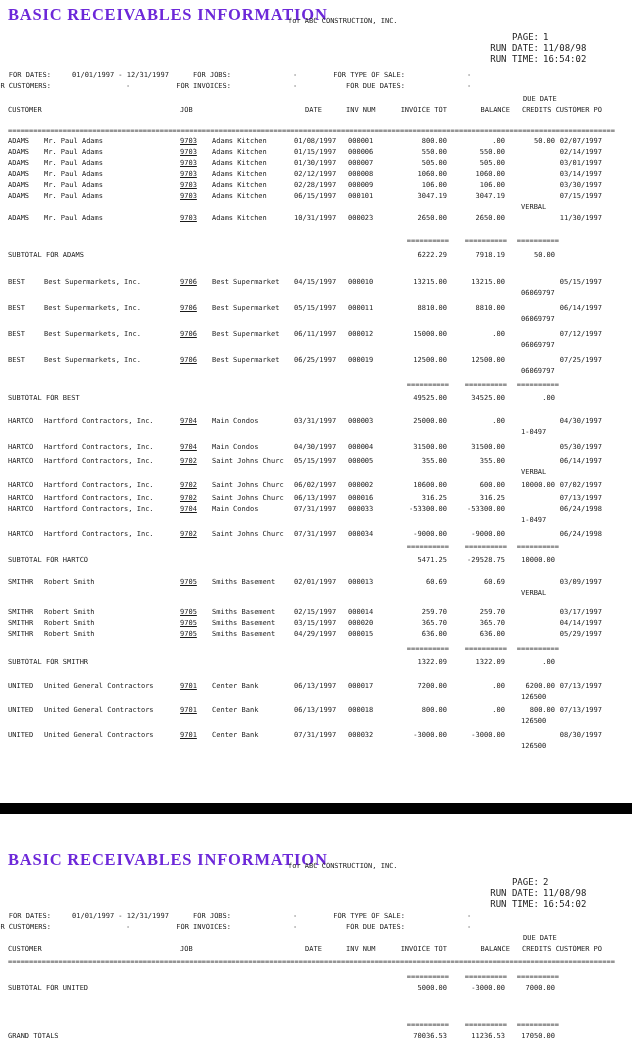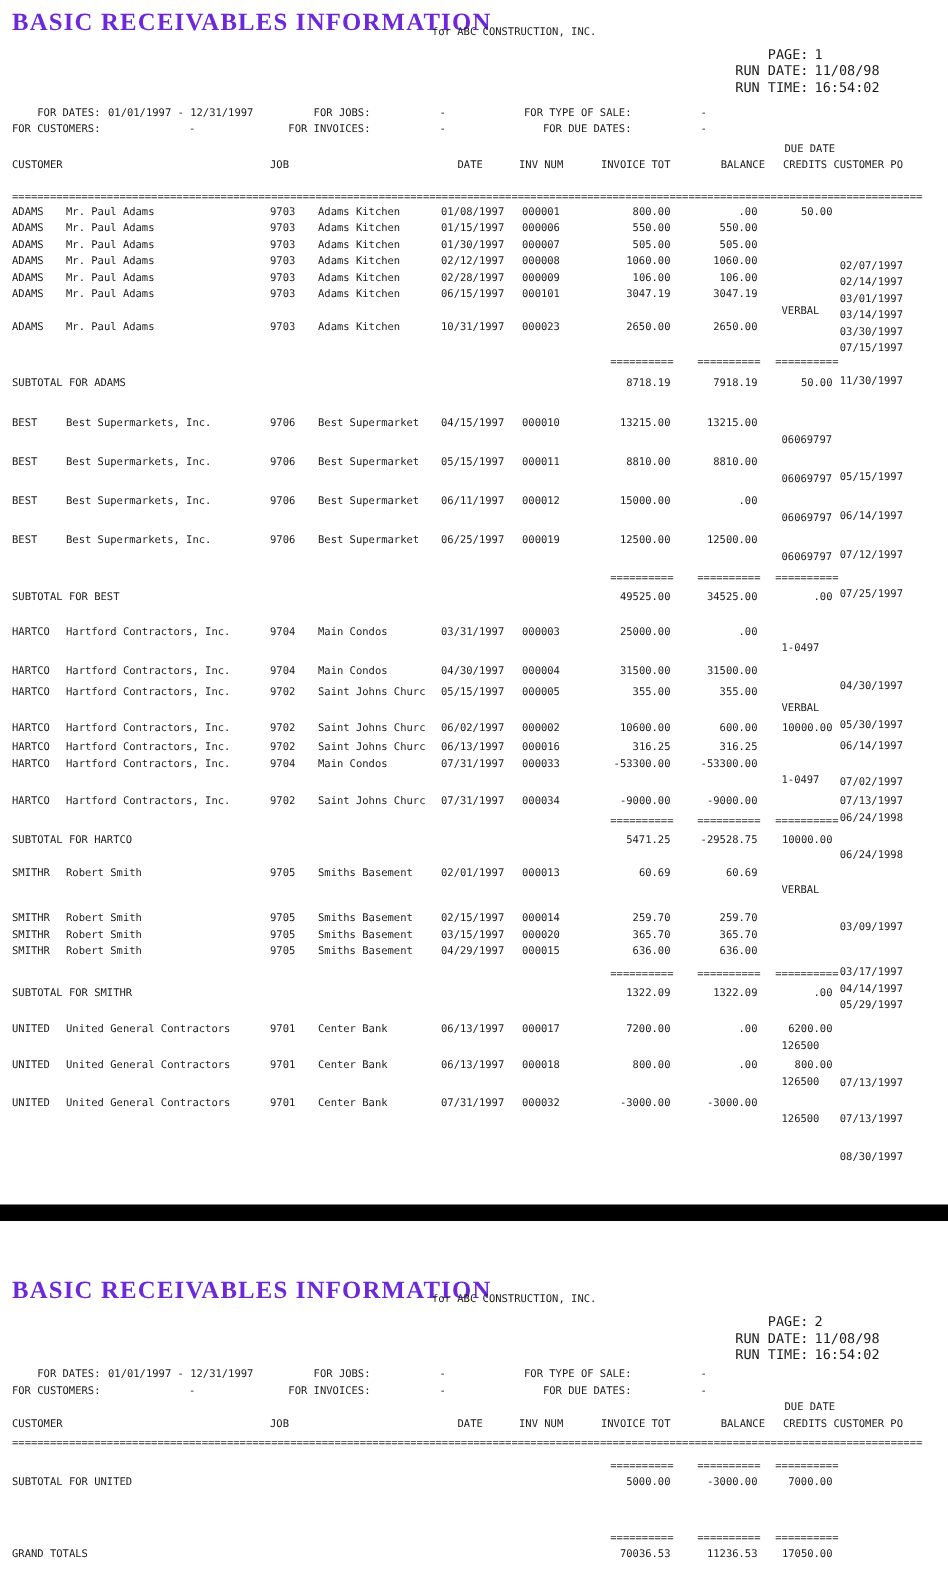--- a/index.html
+++ b/index.html
@@ -12,38 +12,38 @@
 
   .title{position:absolute;left:8px;top:4px;font-family:"Liberation Serif",serif;
          font-weight:bold;font-size:16.5px;letter-spacing:.8px;white-space:nowrap;color:#6d28d9;}
   .subtitle{position:absolute;left:288px;top:16px;font-size:7px;white-space:nowrap;}
 
   .meta{position:absolute;right:42px;top:31px;display:grid;
         grid-template-columns:auto 47px;column-gap:4px;font-size:9px;line-height:11px;}
   .ml{text-align:right;white-space:nowrap;}
   .mv{text-align:left;white-space:nowrap;}
 
-  .frow{position:absolute;left:0;right:0;height:11px;font-size:7px;line-height:11px;padding-left:12px;}
+  .frow{position:absolute;left:0;right:16px;height:11px;font-size:7px;line-height:11px;padding-left:12px;}
   .f-r1{top:69px;} .f-r2{top:80px;}
   .frow span{position:absolute;top:0;white-space:pre;}
 
   .duedate{position:absolute;left:523px;top:93px;font-size:7px;line-height:11px;white-space:pre;}
   .colheads{position:absolute;left:0;right:0;top:104px;height:11px;font-size:7px;line-height:11px;}
   .colheads span{position:absolute;top:0;white-space:pre;}
   .ch-customer{left:8px;} .ch-job{left:180px;} .ch-date{left:305px;} .ch-inv{left:346px;}
   .ch-tot{right:185px;} .ch-bal{right:122px;} .ch-credpo{right:30px;}
 
   .hrule{position:absolute;left:8px;top:126px;width:607px;height:8px;overflow:hidden;
          font-size:7px;line-height:8px;white-space:nowrap;color:#2e2e2e;}
 
   .rbody{position:absolute;left:0;right:0;top:135px;}
   .line{position:relative;height:11px;font-size:7px;line-height:11px;}
   .line span{position:absolute;top:0;white-space:pre;}
-  .cc{left:8px;} .cn{left:44px;} .cj{left:180px;} .cb{left:212px;} .cd{left:294px;} .ci{left:348px;}
-  .vt{right:185px;} .vb{right:127px;} .vc{right:77px;} .vd{right:30px;margin-top:36px;}
+  .cc{left:8px;} .cn{left:44px;} .cj{left:180px;text-decoration:underline;} .cb{left:212px;} .cd{left:294px;} .ci{left:348px;}
+  .vt{right:185px;} .vb{right:127px;} .vc{right:77px;} .vd{right:30px;}
   .po{left:521px;} .sl{left:8px;}
   .seg{color:#2e2e2e;}
   .seg1{right:183px;} .seg2{right:125px;} .seg3{right:73px;}
 
   .p2 .f-r1{top:65px;} .p2 .f-r2{top:76px;} .p2 .duedate{top:87px;}
   .p2 .colheads{top:98px;} .p2 .hrule{top:112px;} .p2 .rbody{top:124px;}
 
   .pagebar{position:absolute;left:0;top:803px;width:632px;height:11px;background:#000;}
 </style>
 </head>
@@ -171,21 +171,21 @@
         <span class="vb">2650.00</span>
         <span class="vd">11/30/1997</span>
       </div>
       <div class="line" style="margin-top: 12px;">
         <span class="seg seg1">==========</span>
         <span class="seg seg2">==========</span>
         <span class="seg seg3">==========</span>
       </div>
       <div class="line" style="margin-top: 3px;">
         <span class="sl">SUBTOTAL FOR ADAMS</span>
-        <span class="vt">8718.19</span>
+        <span class="vt">6222.29</span>
         <span class="vb">7918.19</span>
         <span class="vc">50.00</span>
       </div>
       <div class="line" style="margin-top: 16px;">
         <span class="cc">BEST</span>
         <span class="cn">Best Supermarkets, Inc.</span>
         <span class="cj">9706</span>
         <span class="cb">Best Supermarket</span>
         <span class="cd">04/15/1997</span>
         <span class="ci">000010</span>

